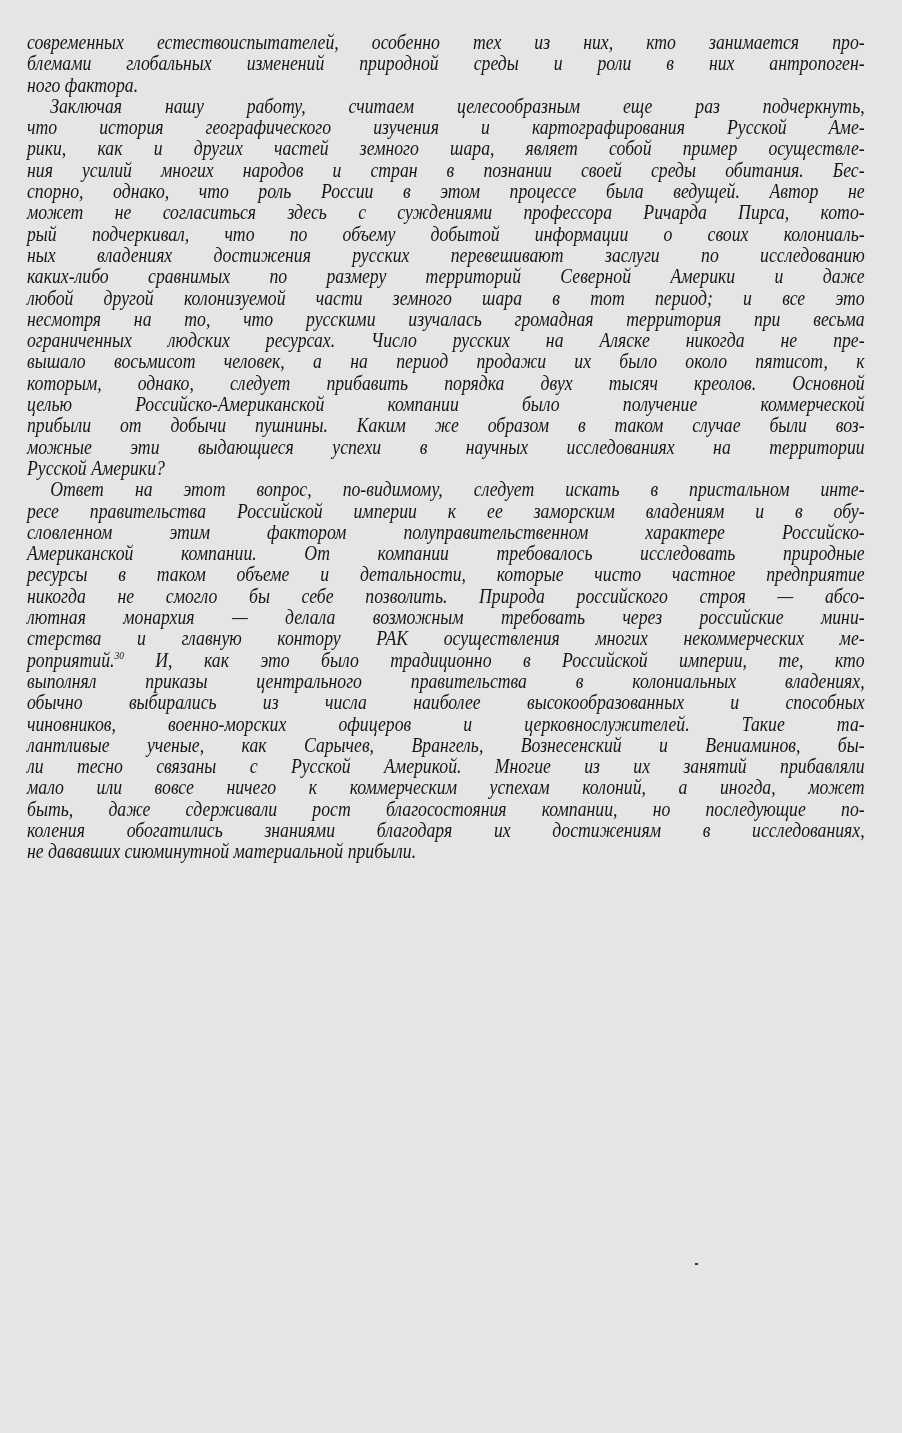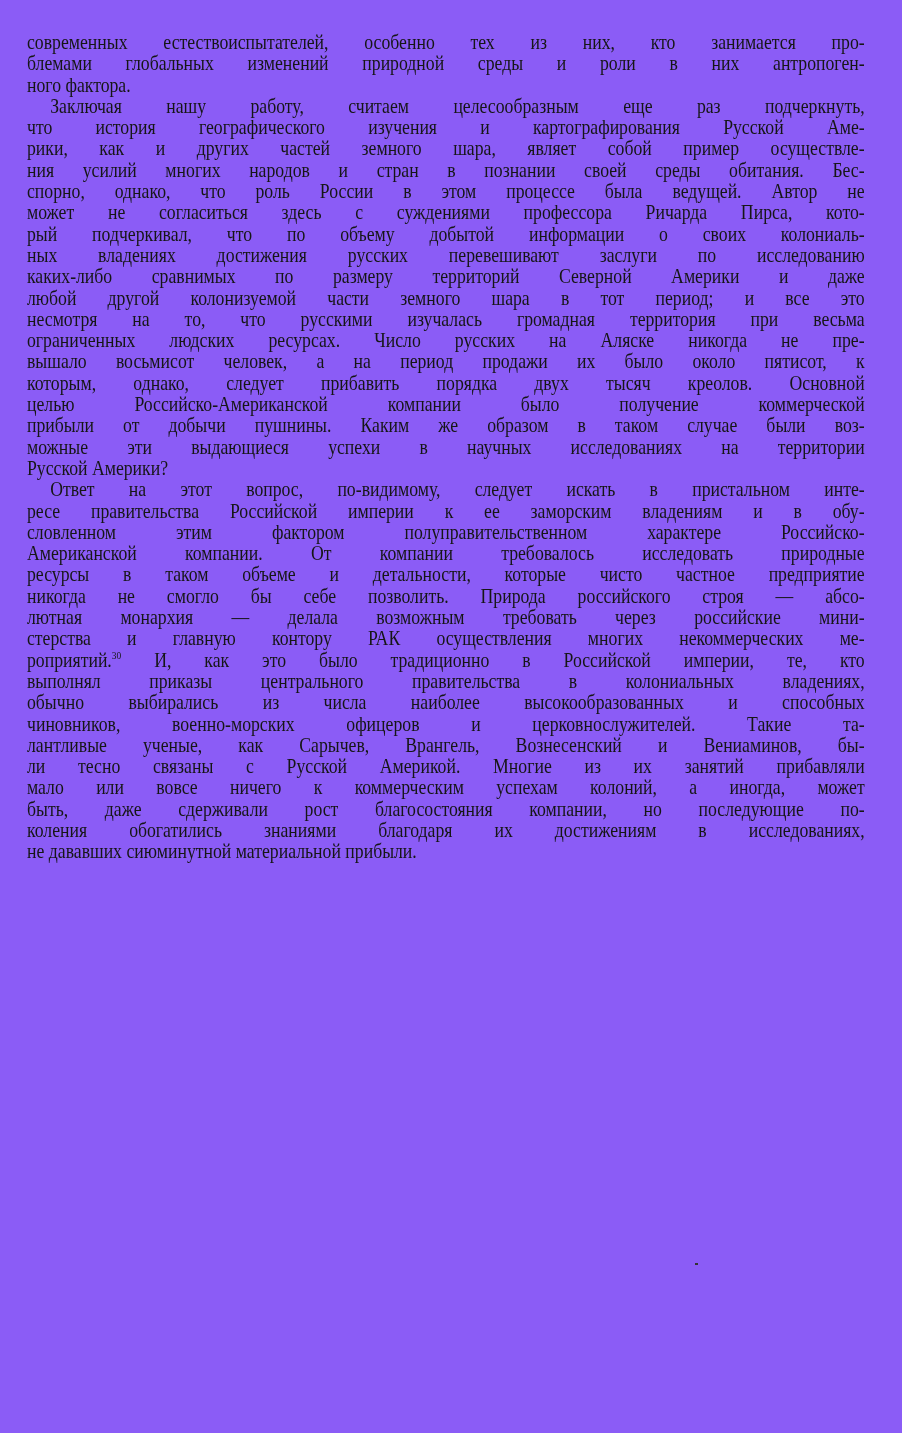--- a/index.html
+++ b/index.html
@@ -1,19 +1,20 @@
 <!DOCTYPE html>
 <html><head>
   <meta charset="utf-8">
   <style>
     html, body { margin: 0; padding: 0; background: #ffffff; }
     body { width: 902px; height: 1433px; position: relative; overflow: hidden; }
     .page {
       position: absolute; left: 0; top: 0; width: 902px; height: 1433px;
-      background: #8b5cf6;
+      background: #e5e5e5;
+      font-style: italic;
     }
     .text {
       position: absolute; left: 27px; top: 32px; width: 838px;
       font-family: "Liberation Serif", serif;
       font-size: 20.6px;
       line-height: 21.3px;
       color: #161616;
       transform: scaleX(0.86);
       transform-origin: left top;
     }

